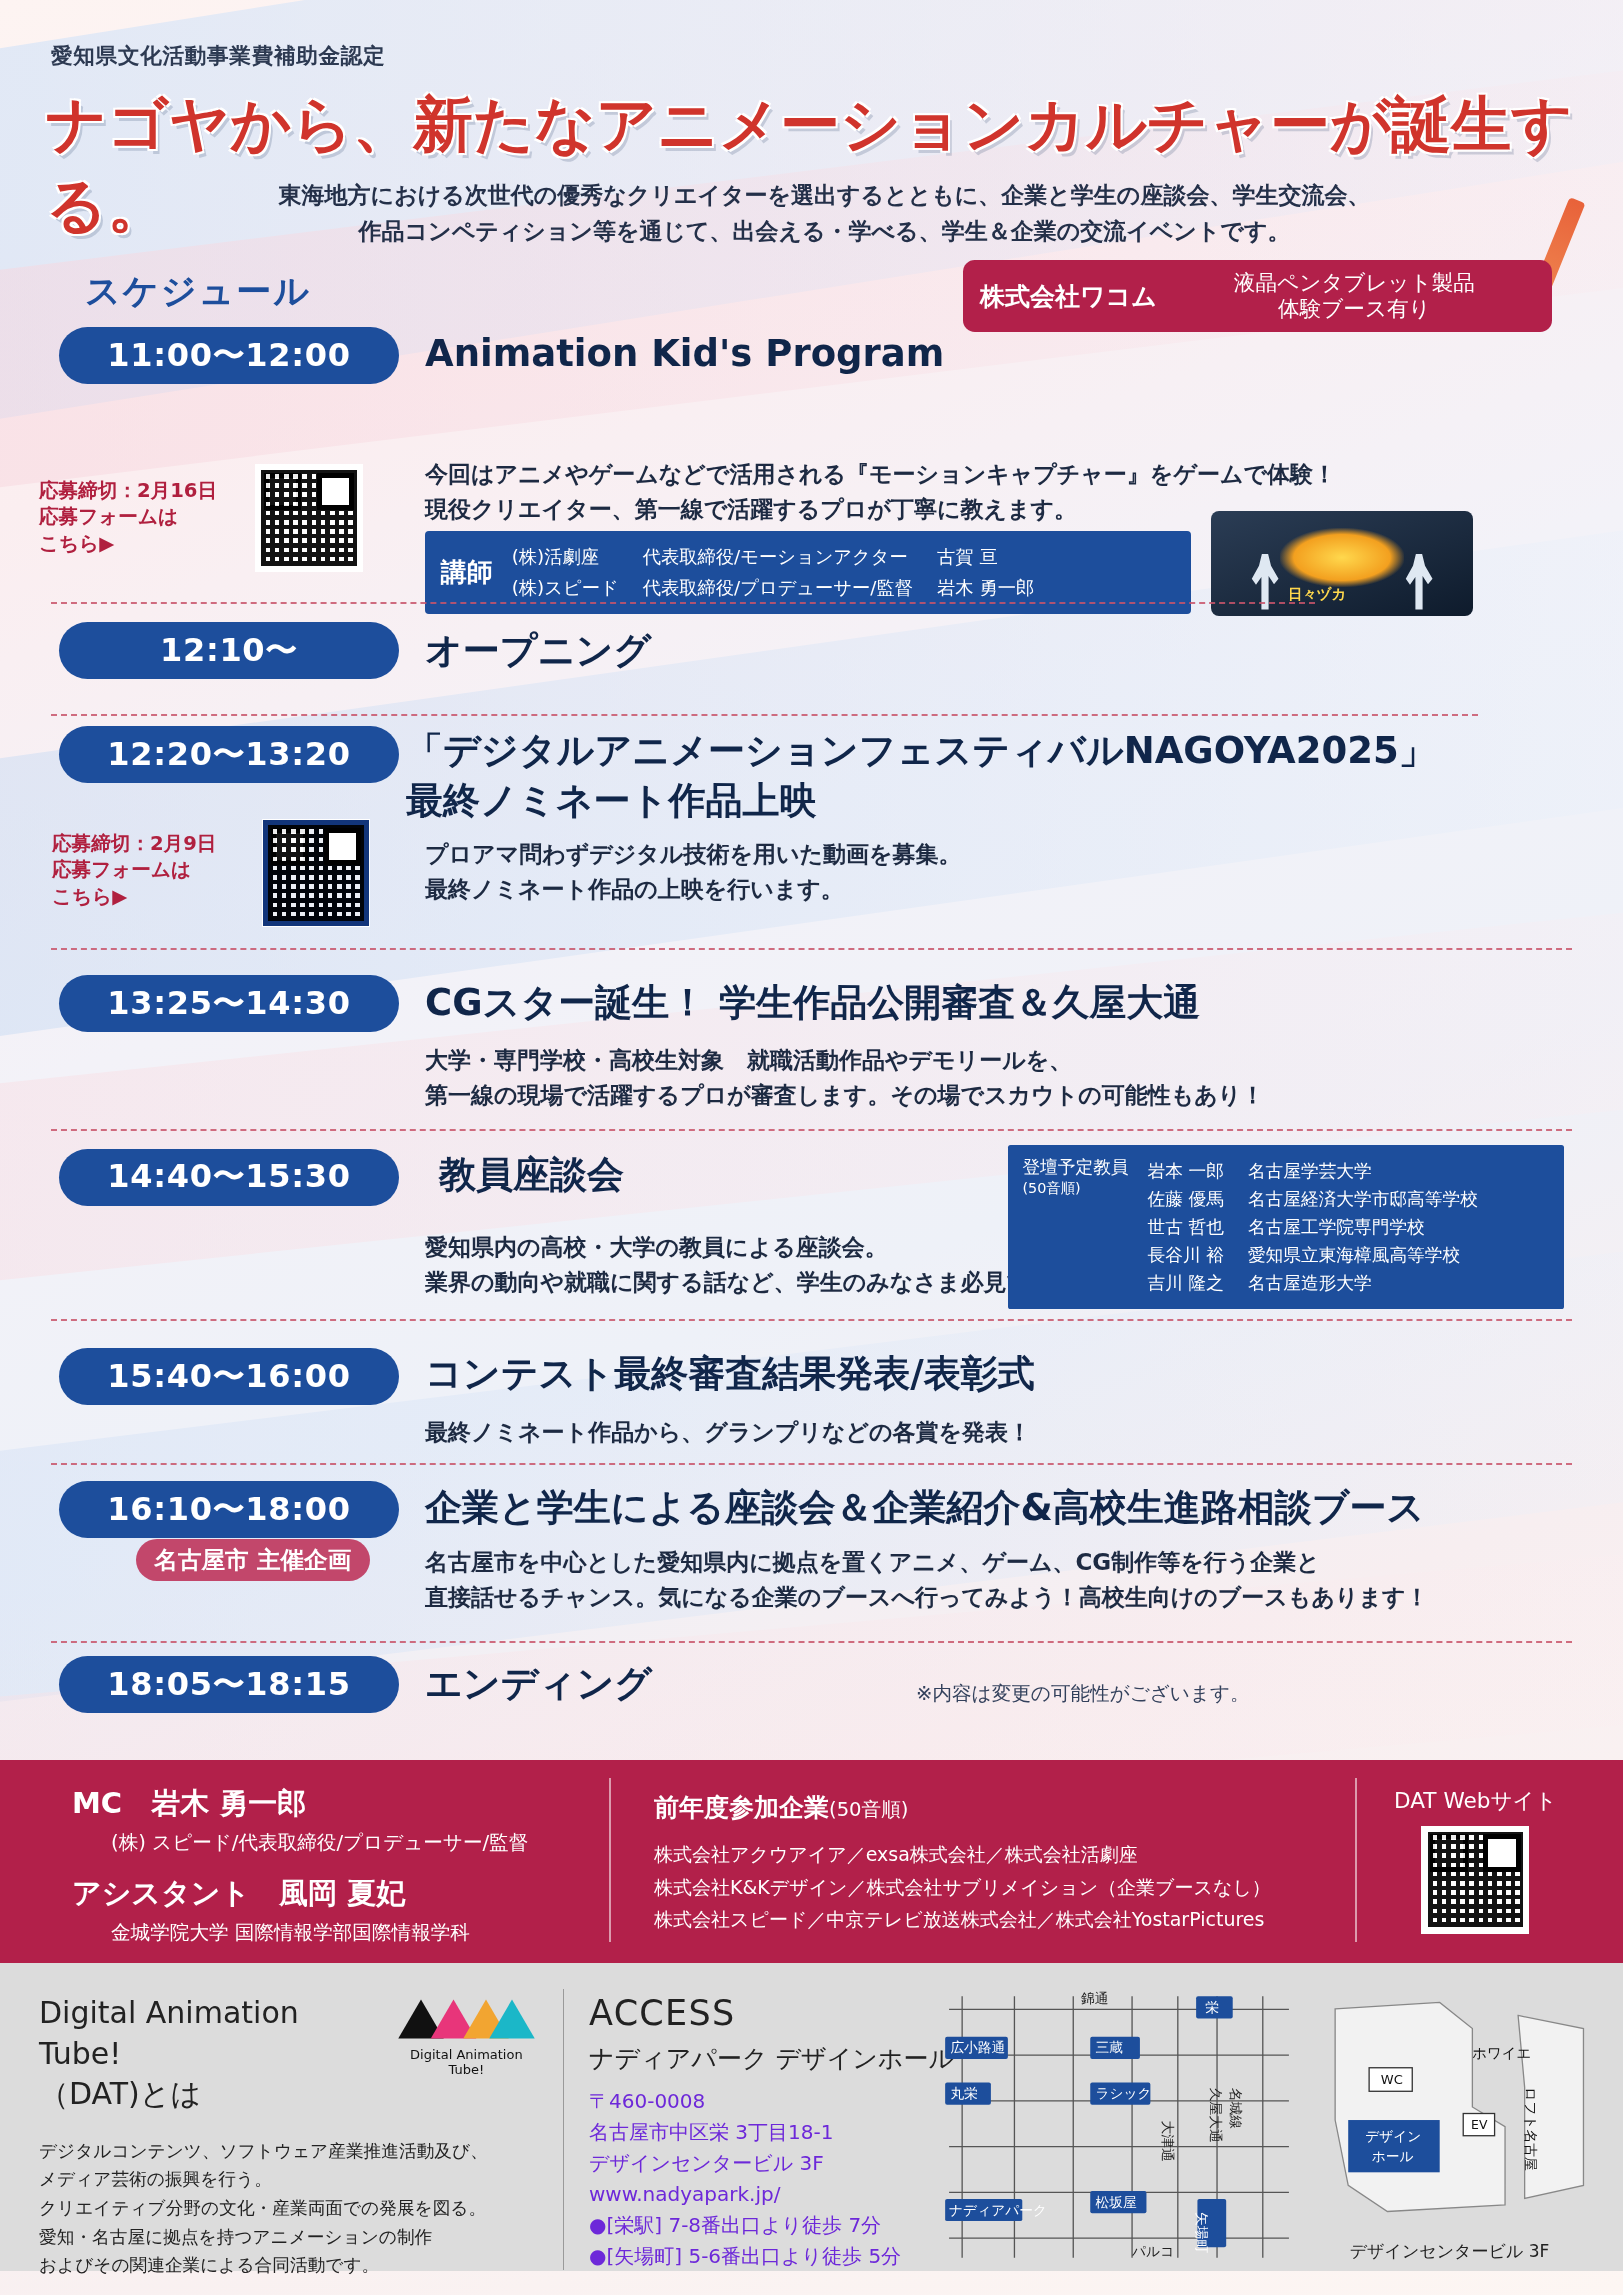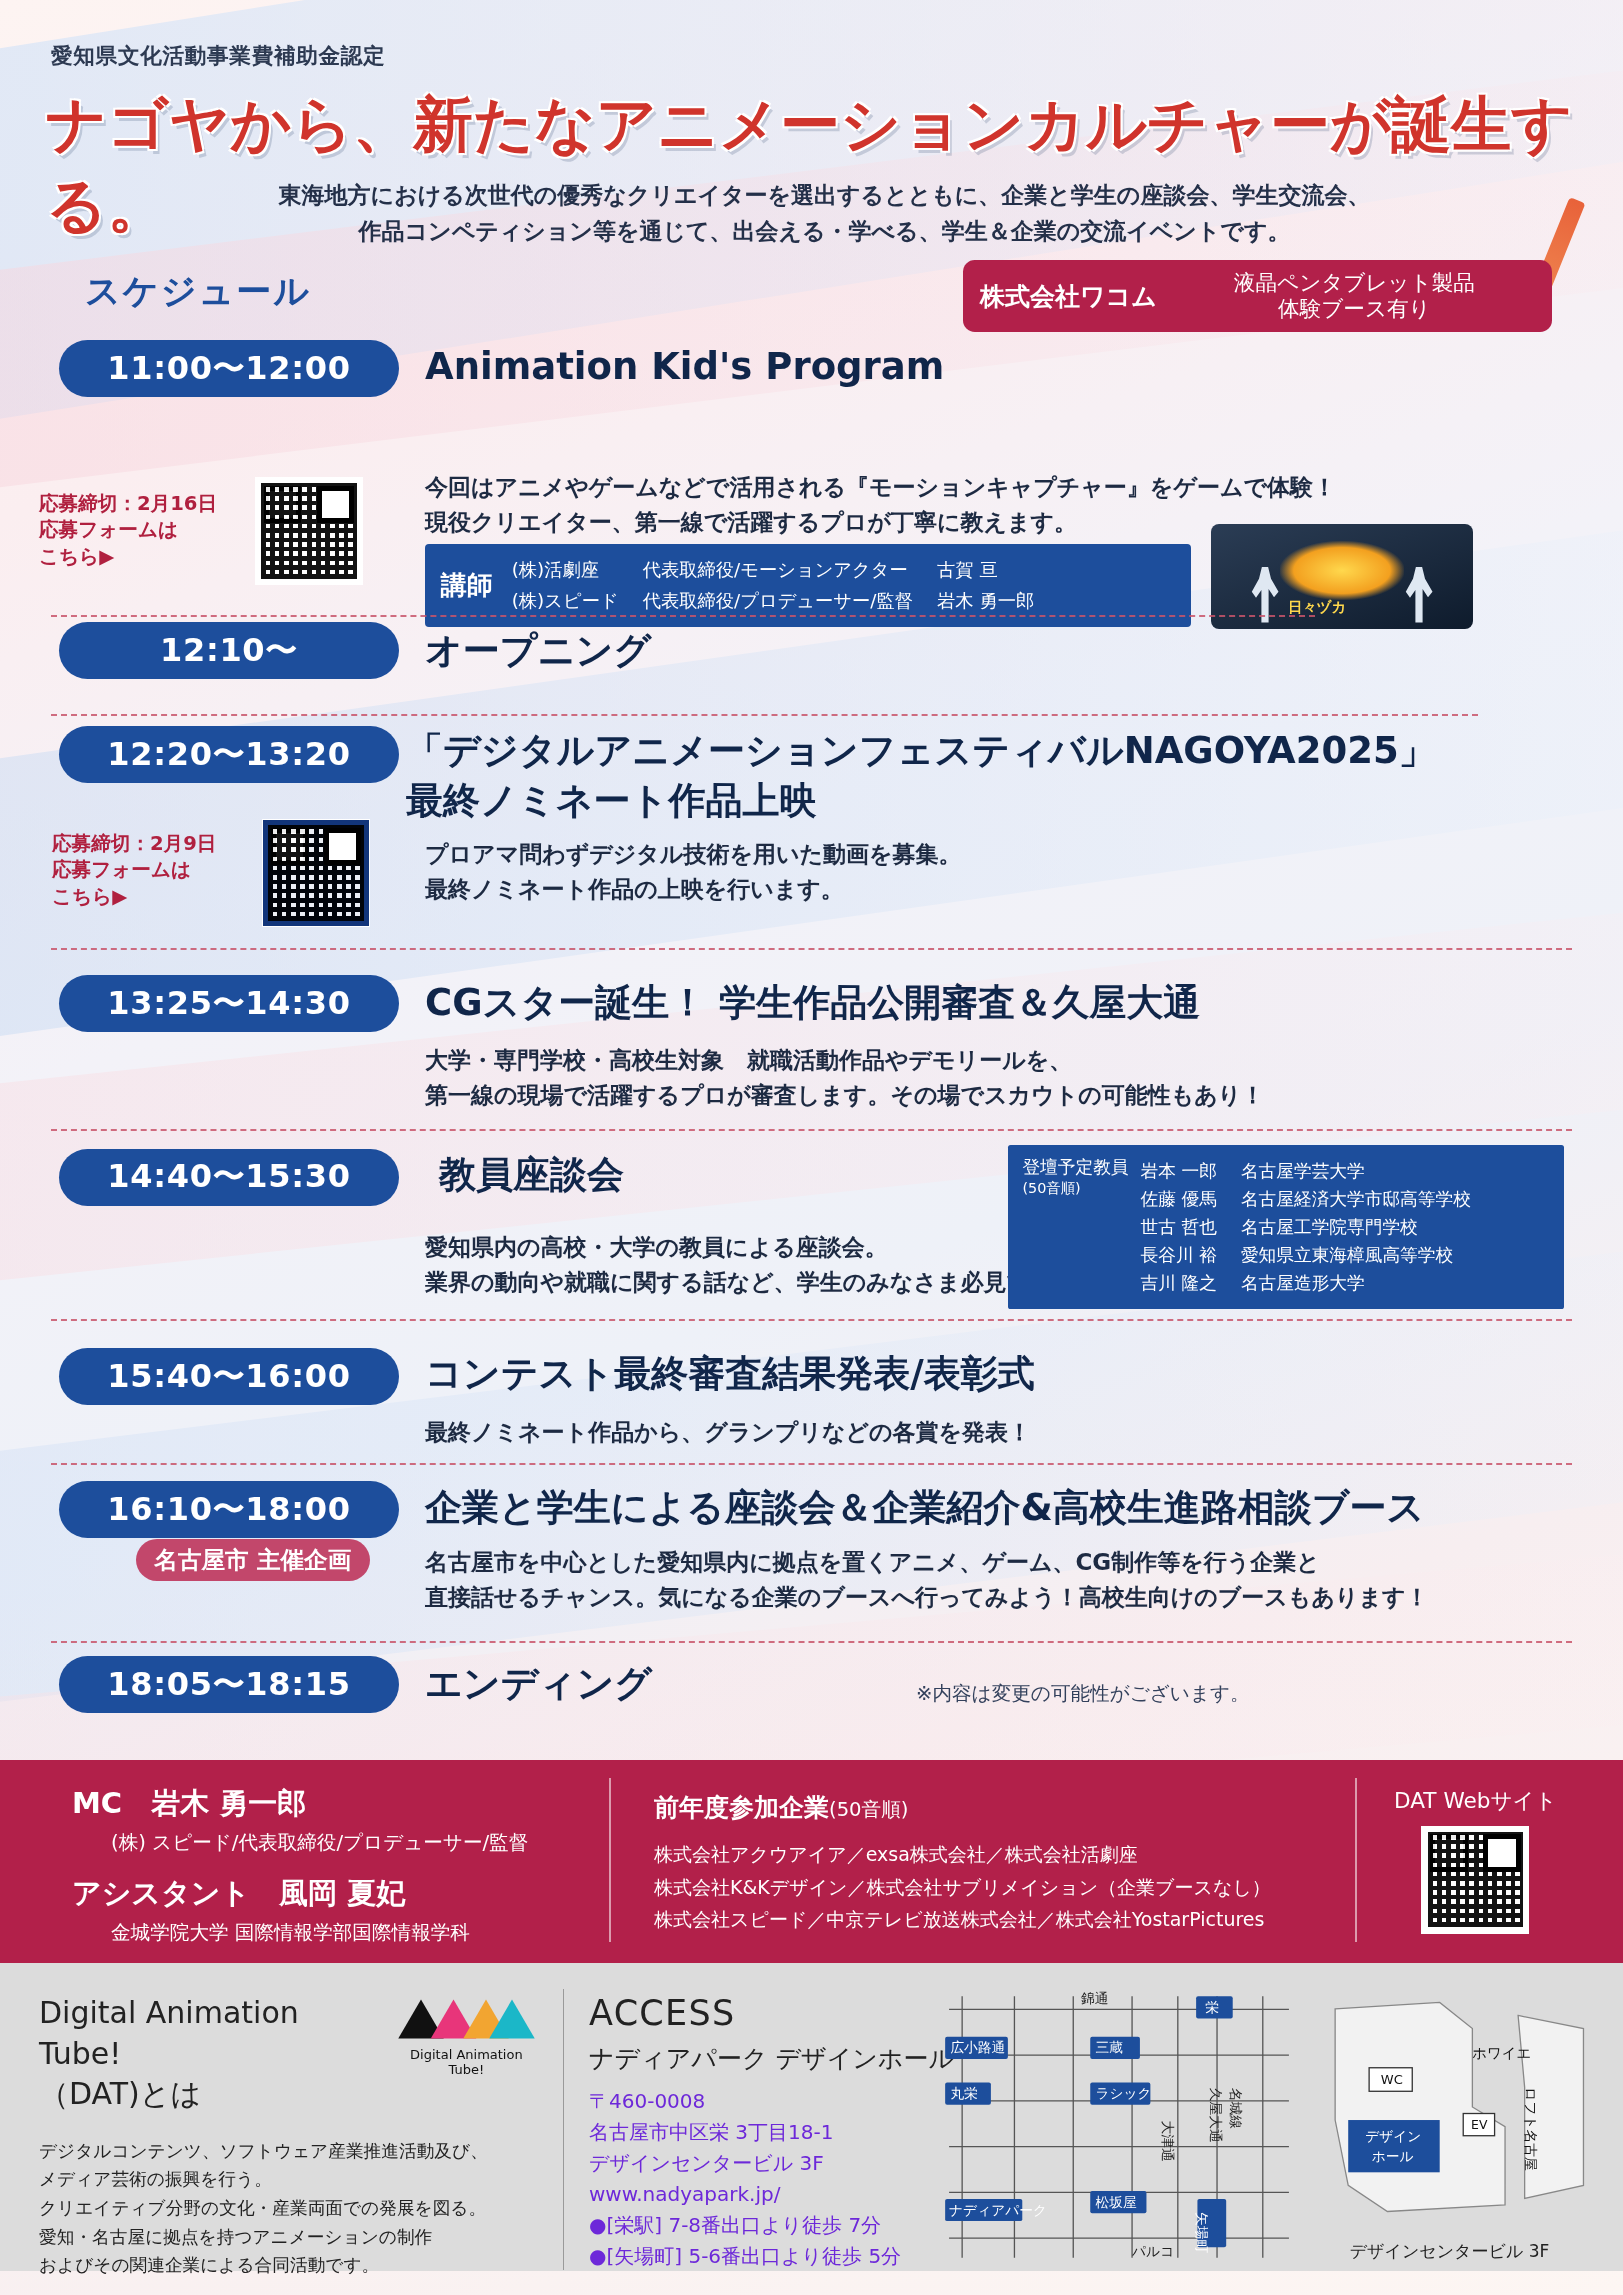--- a/index.html
+++ b/index.html
@@ -165,21 +165,21 @@
     position: absolute; left: 50%; top: 16%; transform: translateX(-50%);
     width: 124px; height: 59px;
     background: radial-gradient(ellipse at center, #ffd84d 0%, #f3a01f 55%, rgba(243,160,31,0) 72%);
   }
   .thumb .tlabel {
     position:absolute; left: 77px; bottom: 11.8px; color:#ffd84d; font-size: 14.4px; font-weight:bold;
   }
 
   .teacher-box {
     background: #1d4e9c; color: #fff; border-radius: 2.6px;
-    padding: 10.5px 14.4px; display: flex; gap: 10px; align-items: flex-start;
+    padding: 10.5px 14.4px; display: flex; gap: 17px; align-items: flex-start;
   }
   .teacher-head { font-size: 17.7px; line-height: 1.35; white-space: nowrap; }
   .teacher-head .sub { font-size: 14.4px; }
   .teacher-list { font-size: 17.7px; line-height: 1.48; }
   .teacher-list td { padding-right: 22px; white-space: nowrap; }
 
   .city-pill {
     display:inline-block; background:#c2476b; color:#fff; border-radius: 26px;
     font-size: 23.6px; font-weight: bold; padding: 5.2px 18.3px;
   }
@@ -241,21 +241,21 @@
 
     <div class="pen"></div>
     <div class="wacom">
       <div class="wacom-name">株式会社ワコム</div>
       <div class="wacom-desc">
         <div>液晶ペンタブレット製品</div>
         <div>体験ブース有り</div>
       </div>
     </div>
 
-    <div style="position:absolute; left:0; top:340px; width:1366px;">
+    <div style="position:absolute; left:0; top:327px; width:1366px;">
       <div style="position:relative; height:65px;">
         <div style="position:absolute; left:59px; top:0;">
           <span class="time-pill">11:00〜12:00</span>
         </div>
         <div style="position:absolute; left:425px; top:5.2px;" class="row-title">Animation Kid's Program</div>
       </div>
       <div style="position:relative; height:190px;">
         <div class="deadline" style="position:absolute; left:39px; top:86px; width:203px;">
           <div>応募締切：2月16日</div>
           <div>応募フォームは</div>

